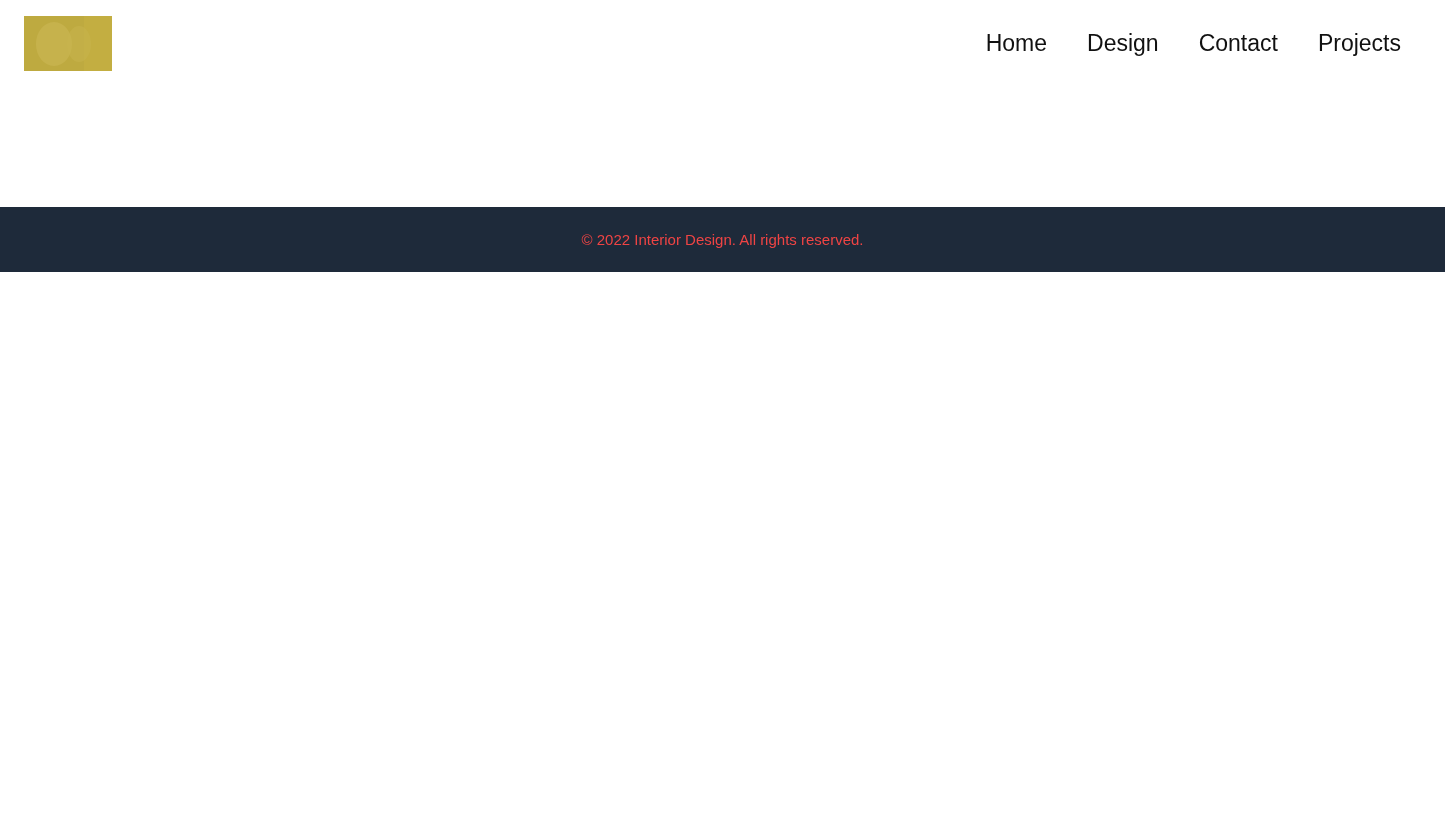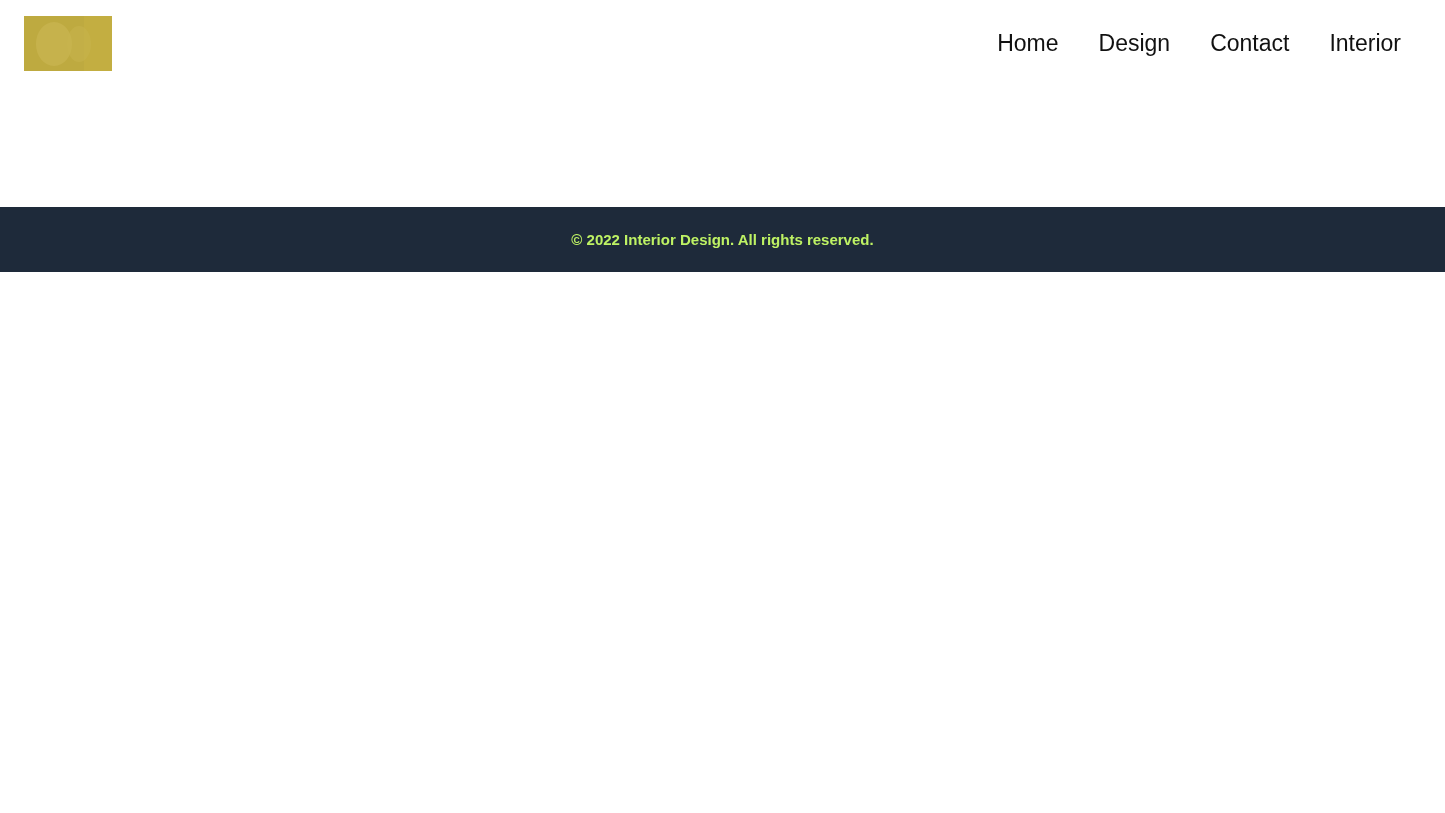--- a/index.html
+++ b/index.html
@@ -51,25 +51,24 @@
       font-size: 23px;
     }
 
     main {
       min-height: 120px;
       padding: 40px 24px;
     }
 
     footer {
       background: #1e2a3a;
-      color: #bef264;
+      color: #ef4444;
       text-align: center;
       padding: 24px;
       font-size: 15px;
-      font-weight: bold;
     }
   </style>
 </head>
 <body>
 
 <header>
   <div class="logo-placeholder">
 
     <svg width="88" height="55" viewBox="0 0 88 55" xmlns="http://www.w3.org/2000/svg">
       <rect width="88" height="55" fill="#b8a020"></rect>
@@ -77,21 +76,21 @@
 
       <ellipse cx="30" cy="28" rx="18" ry="22" fill="#d4c060" opacity="0.6"></ellipse>
       <ellipse cx="55" cy="28" rx="12" ry="18" fill="#c8b848" opacity="0.5"></ellipse>
     </svg>
   </div>
 
   <nav>
     <a href="#">Home</a>
     <a href="#">Design</a>
     <a href="#">Contact</a>
-    <a href="#">Interior</a>
+    <a href="#">Projects</a>
   </nav>
 </header>
 
 <main>
 </main>
 
 <footer>
   <p>© 2022 Interior Design. All rights reserved.</p>
 </footer>
 

